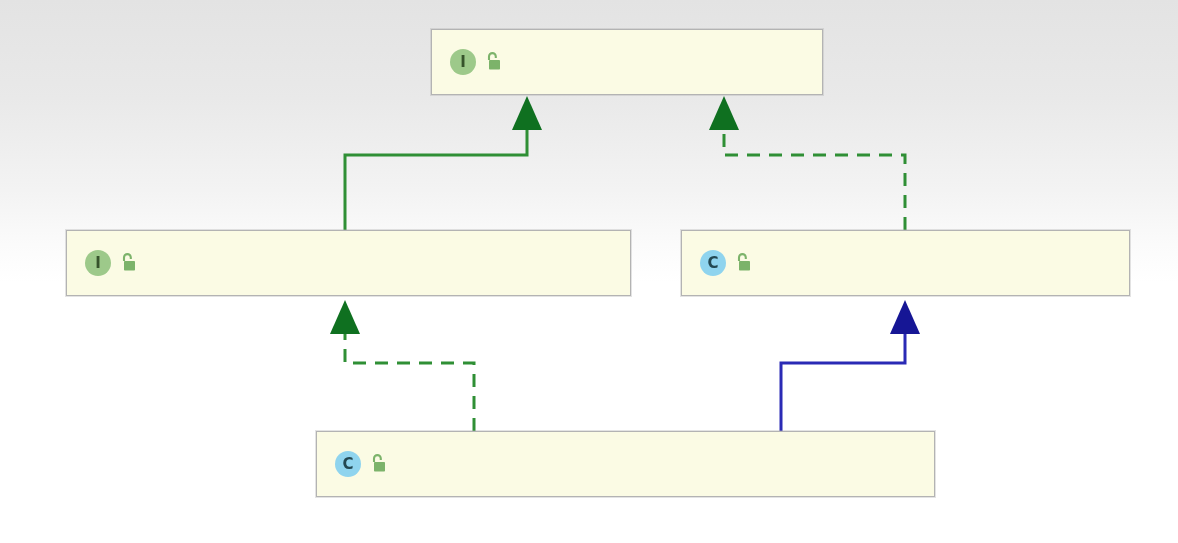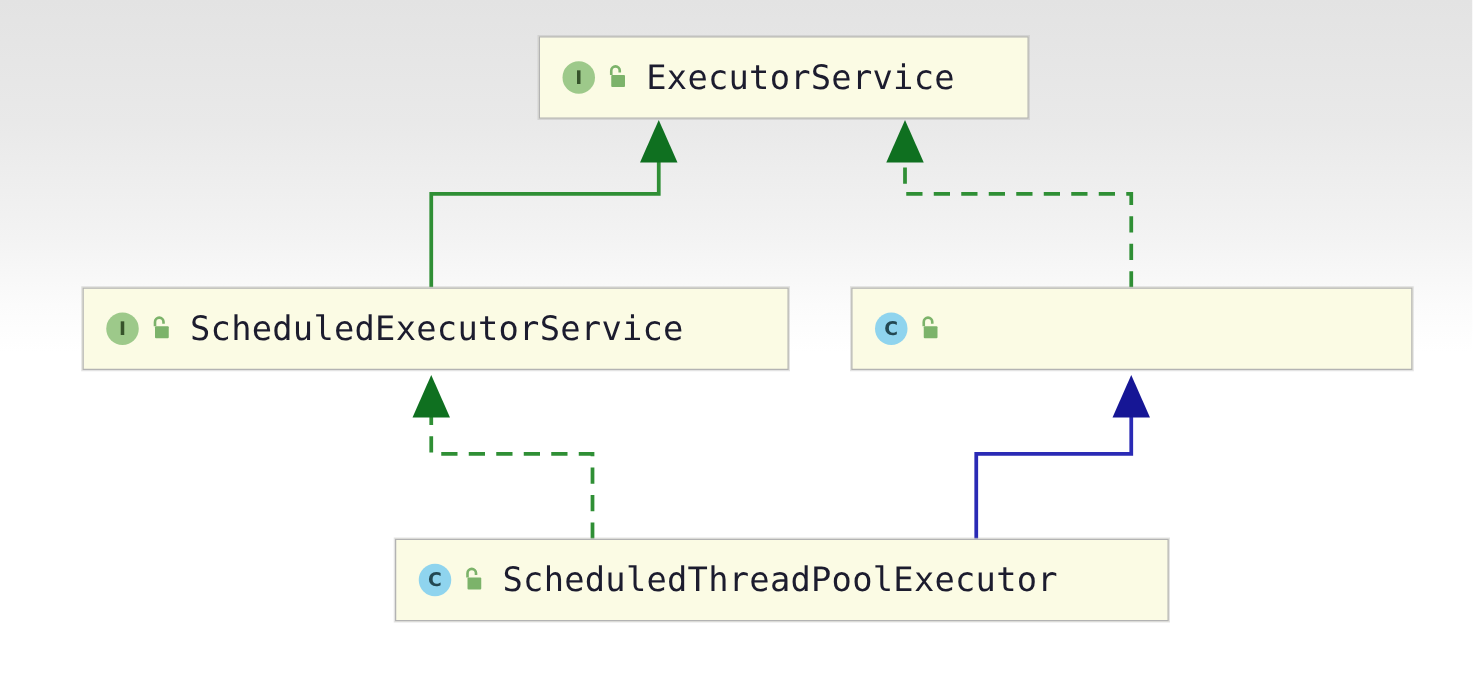--- a/index.html
+++ b/index.html
@@ -118,34 +118,32 @@
   <div class="node" id="node-executorservice">
     <span class="node-icons">
       <span class="type-icon iface">I</span>
       <span class="lock-icon">
         <svg viewBox="0 0 20 22" xmlns="http://www.w3.org/2000/svg">
           <path d="M6 9 L6 5.5 A3.4 3.4 0 0 1 12.8 5.5 L12.8 7" fill="none" stroke="#7cb36a" stroke-width="2.1"></path>
           <rect x="6" y="9" width="11" height="9.5" rx="0.8" fill="#7cb36a"></rect>
         </svg>
       </span>
     </span>
-    <span class="node-label">ExecutorService</span>
   </div>
 
   <div class="node" id="node-scheduledexecutorservice">
     <span class="node-icons">
       <span class="type-icon iface">I</span>
       <span class="lock-icon">
         <svg viewBox="0 0 20 22" xmlns="http://www.w3.org/2000/svg">
           <path d="M6 9 L6 5.5 A3.4 3.4 0 0 1 12.8 5.5 L12.8 7" fill="none" stroke="#7cb36a" stroke-width="2.1"></path>
           <rect x="6" y="9" width="11" height="9.5" rx="0.8" fill="#7cb36a"></rect>
         </svg>
       </span>
     </span>
-    <span class="node-label">ScheduledExecutorService</span>
   </div>
 
   <div class="node" id="node-threadpoolexecutor">
     <span class="node-icons">
       <span class="type-icon cls">C</span>
       <span class="lock-icon">
         <svg viewBox="0 0 20 22" xmlns="http://www.w3.org/2000/svg">
           <path d="M6 9 L6 5.5 A3.4 3.4 0 0 1 12.8 5.5 L12.8 7" fill="none" stroke="#7cb36a" stroke-width="2.1"></path>
           <rect x="6" y="9" width="11" height="9.5" rx="0.8" fill="#7cb36a"></rect>
         </svg>
@@ -156,16 +154,15 @@
   <div class="node" id="node-scheduledthreadpoolexecutor">
     <span class="node-icons">
       <span class="type-icon cls">C</span>
       <span class="lock-icon">
         <svg viewBox="0 0 20 22" xmlns="http://www.w3.org/2000/svg">
           <path d="M6 9 L6 5.5 A3.4 3.4 0 0 1 12.8 5.5 L12.8 7" fill="none" stroke="#7cb36a" stroke-width="2.1"></path>
           <rect x="6" y="9" width="11" height="9.5" rx="0.8" fill="#7cb36a"></rect>
         </svg>
       </span>
     </span>
-    <span class="node-label">ScheduledThreadPoolExecutor</span>
   </div>
 
 </div>
 
 </body></html>

